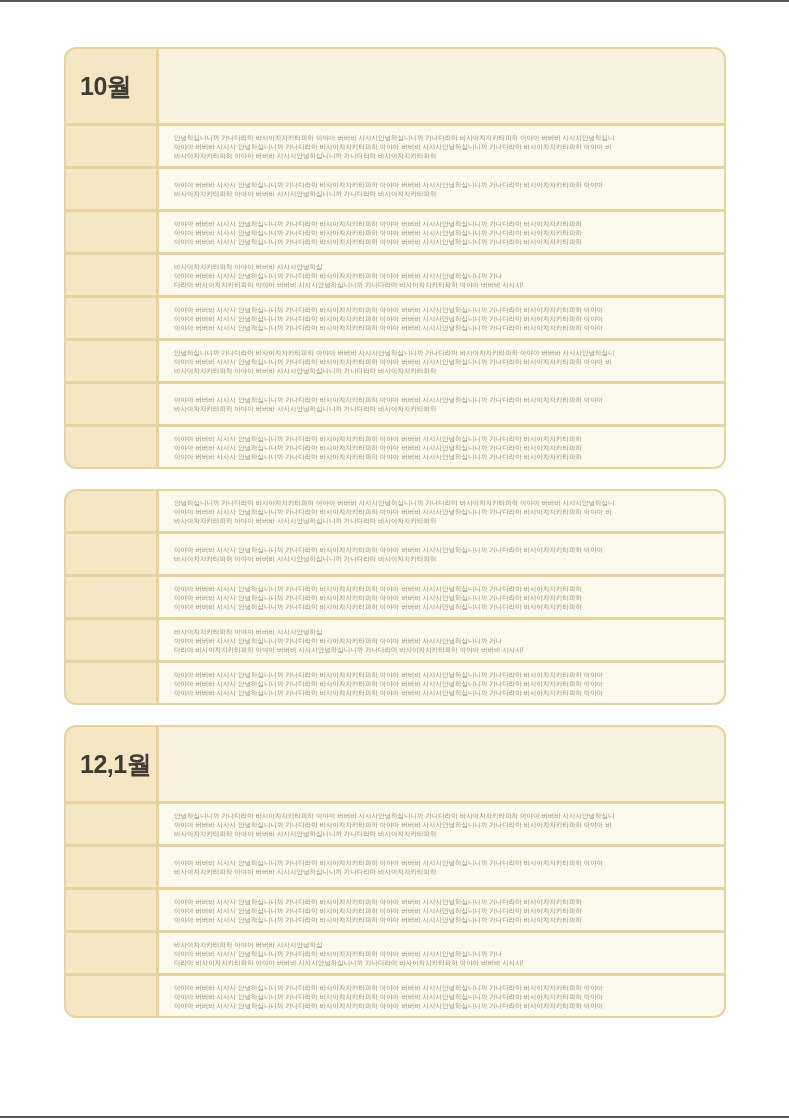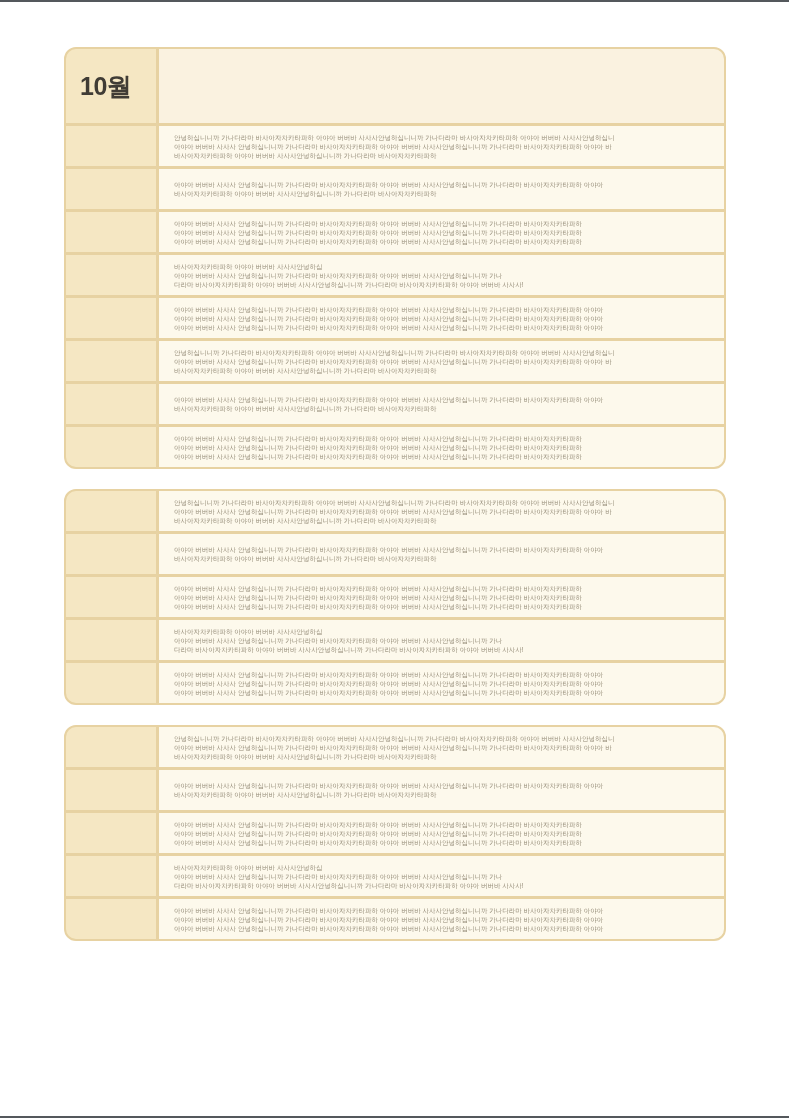--- a/index.html
+++ b/index.html
@@ -201,20 +201,26 @@
       <div class="row body-row lines-3">
         <div class="cell-left"></div>
         <div class="cell-right">
           <div class="text-line">아야아 버버바 사사사 안녕하십니니까 가나다라마 바사아자차카타파하 아야아 버버바 사사사안녕하십니니까 가나다라마 바사아자차카타파하 아야아</div>
           <div class="text-line">아야아 버버바 사사사 안녕하십니니까 가나다라마 바사아자차카타파하 아야아 버버바 사사사안녕하십니니까 가나다라마 바사아자차카타파하 아야아</div>
           <div class="text-line">아야아 버버바 사사사 안녕하십니니까 가나다라마 바사아자차카타파하 아야아 버버바 사사사안녕하십니니까 가나다라마 바사아자차카타파하 아야아</div>
         </div>
       </div>
     </section>
     <section class="month-section">
+      <div class="row header-row">
+        <div class="cell-left">
+          <h2 class="month-title">12,1월</h2>
+        </div>
+        <div class="cell-right"></div>
+      </div>
       <div class="row body-row lines-3">
         <div class="cell-left"></div>
         <div class="cell-right">
           <div class="text-line">안녕하십니니까 가나다라마 바사아자차카타파하 아야아 버버바 사사사안녕하십니니까 가나다라마 바사아자차카타파하 아야아 버버바 사사사안녕하십니</div>
           <div class="text-line">아야아 버버바 사사사 안녕하십니니까 가나다라마 바사아자차카타파하 아야아 버버바 사사사안녕하십니니까 가나다라마 바사아자차카타파하 아야아 바</div>
           <div class="text-line">바사아자차카타파하 아야아 버버바 사사사안녕하십니니까 가나다라마 바사아자차카타파하</div>
         </div>
       </div>
       <div class="row body-row lines-2">
         <div class="cell-left"></div>

